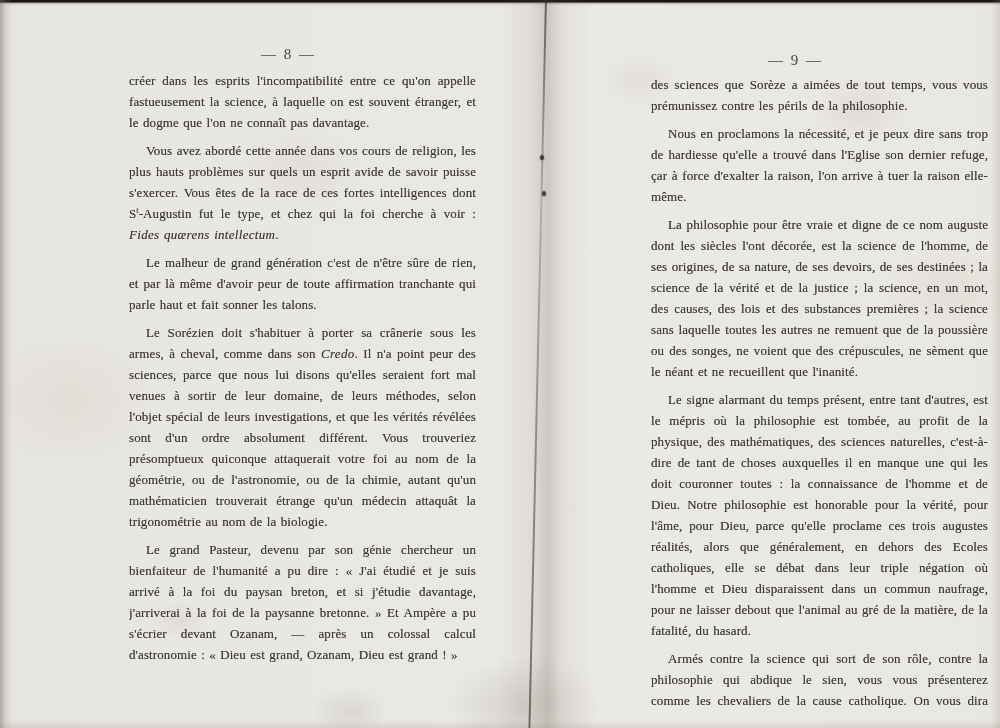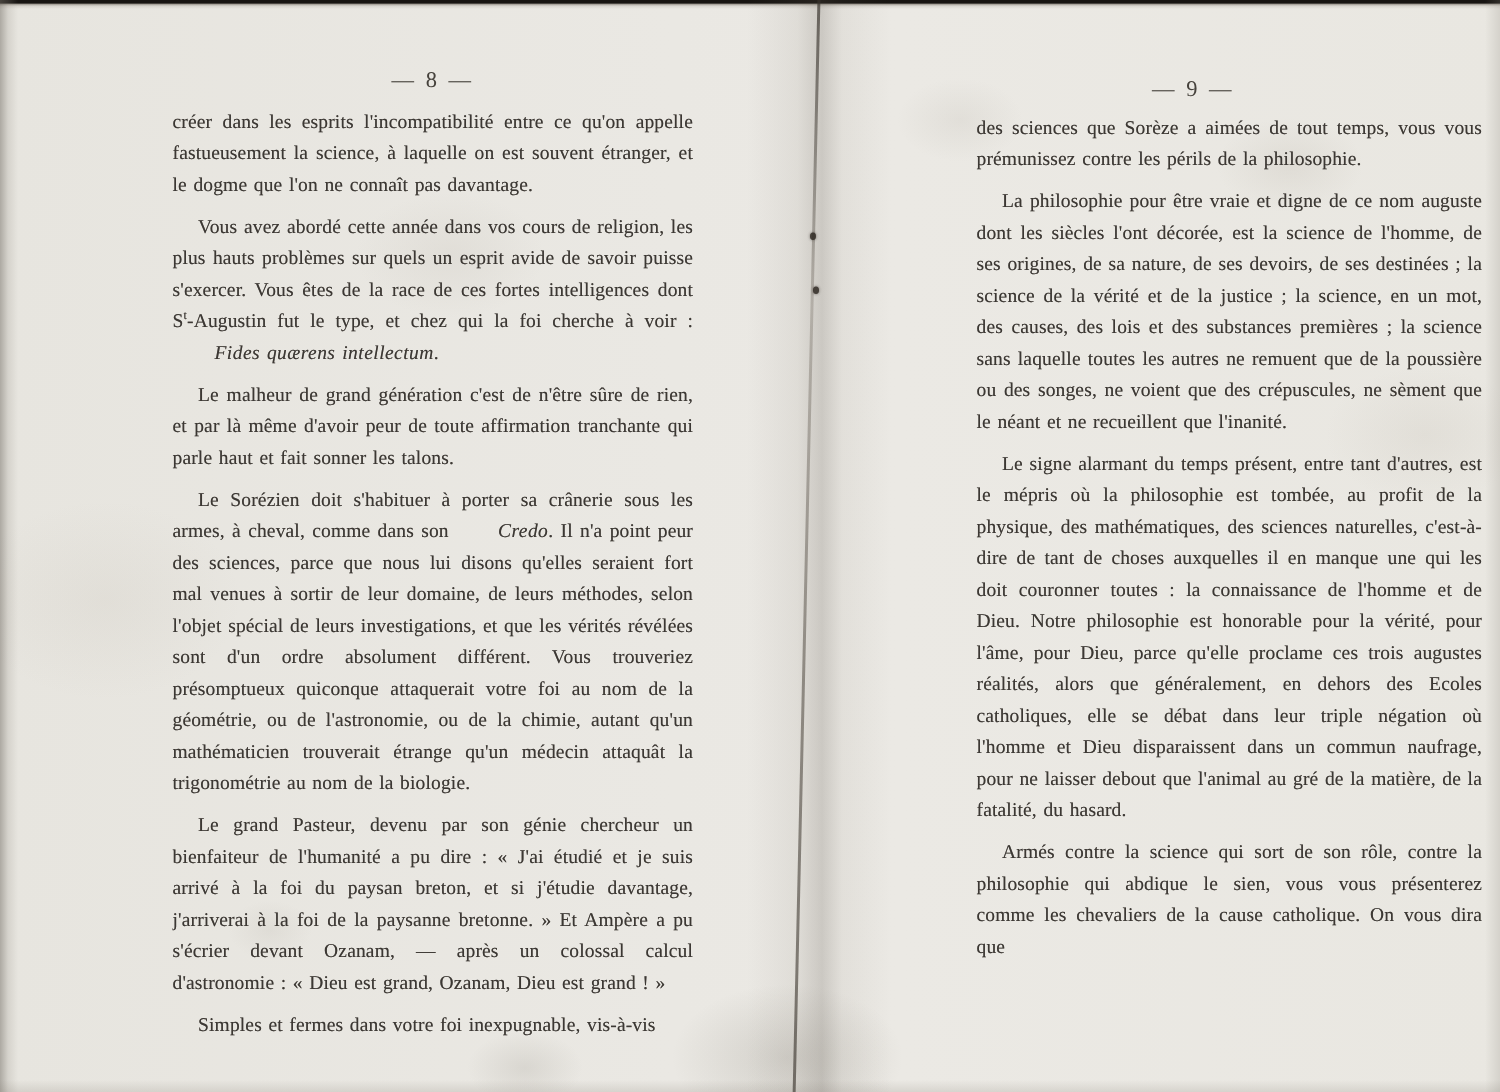--- a/index.html
+++ b/index.html
@@ -69,59 +69,59 @@
   .header-left  { left: 115px; width: 347px; }
   .header-right { left: 627px; width: 337px; top: 52px; }
 
   .page-text {
     position: absolute; font-size: 13px; line-height: 21px;
     color: #3c3834; text-align: justify;
     letter-spacing: 0.1px; word-spacing: 1px;
     text-shadow: 0 0 0.4px rgba(60,54,48,0.55);
     overflow: hidden;
   }
-  .text-left  { left: 115px; top: 70px;  width: 347px; height: 650px; font-family: Liberation Serif, serif; }
+  .text-left  { left: 129px; top: 70px;  width: 347px; height: 650px; font-family: Liberation Serif, serif; }
   .text-right { left: 627px; top: 74px;  width: 337px; height: 646px; margin-left: 24px; }
 
   .page-text p { margin: 0 0 7px 0; }
   .page-text p.indent { text-indent: 17px; }
   .page-text sup { font-size: 0.62em; line-height: 0; }
-  .page-text i { letter-spacing: 0.3px; margin-left: 28px; }
+  .page-text i { letter-spacing: 0.3px; }
 </style>
 </head>
 <body>
 
 <div class="paper-texture"></div>
 <div class="top-edge"></div>
 <div class="left-edge"></div>
 <div class="right-edge"></div>
 <div class="bottom-edge"></div>
 
 <div>
 
   <div>
     <div class="page-header header-left">— 8 —</div>
     <div class="page-text text-left">
         <p class="">créer dans les esprits l'incompatibilité entre ce qu'on appelle fastueusement la science, à laquelle on est souvent étranger, et le dogme que l'on ne connaît pas davantage.</p>
         <p class="indent">Vous avez abordé cette année dans vos cours de religion, les plus hauts problèmes sur quels un esprit avide de savoir puisse s'exercer. Vous êtes de la race de ces fortes intelligences dont S<sup>t</sup>-Augustin fut le type, et chez qui la foi cherche à voir : <i>Fides quærens intellectum</i>.</p>
         <p class="indent">Le malheur de grand génération c'est de n'être sûre de rien, et par là même d'avoir peur de toute affirmation tranchante qui parle haut et fait sonner les talons.</p>
         <p class="indent">Le Sorézien doit s'habituer à porter sa crânerie sous les armes, à cheval, comme dans son <i>Credo</i>. Il n'a point peur des sciences, parce que nous lui disons qu'elles seraient fort mal venues à sortir de leur domaine, de leurs méthodes, selon l'objet spécial de leurs investigations, et que les vérités révélées sont d'un ordre absolument différent. Vous trouveriez présomptueux quiconque attaquerait votre foi au nom de la géométrie, ou de l'astronomie, ou de la chimie, autant qu'un mathématicien trouverait étrange qu'un médecin attaquât la trigonométrie au nom de la biologie.</p>
         <p class="indent">Le grand Pasteur, devenu par son génie chercheur un bienfaiteur de l'humanité a pu dire : « J'ai étudié et je suis arrivé à la foi du paysan breton, et si j'étudie davantage, j'arriverai à la foi de la paysanne bretonne. » Et Ampère a pu s'écrier devant Ozanam, — après un colossal calcul d'astronomie : « Dieu est grand, Ozanam, Dieu est grand ! »</p>
-        <p class="indent">Simples et fermes dans votre foi inexpugnable, vis-à-vis</p>
       </div>
   </div>
 
   <div class="gutter-shadow"></div>
   <div class="binding-crease"></div>
   <div class="binding-hole hole-1"></div>
   <div class="binding-hole hole-2"></div>
 
   <div>
     <div class="page-header header-right">— 9 —</div>
     <div class="page-text text-right">
         <p class="">des sciences que Sorèze a aimées de tout temps, vous vous prémunissez contre les périls de la philosophie.</p>
+        <p class="indent">Nous en proclamons la nécessité, et je peux dire sans trop de hardiesse qu'elle a trouvé dans l'Eglise son dernier refuge, çar à force d'exalter la raison, l'on arrive à tuer la raison elle-même.</p>
         <p class="indent">La philosophie pour être vraie et digne de ce nom auguste dont les siècles l'ont décorée, est la science de l'homme, de ses origines, de sa nature, de ses devoirs, de ses destinées ; la science de la vérité et de la justice ; la science, en un mot, des causes, des lois et des substances premières ; la science sans laquelle toutes les autres ne remuent que de la poussière ou des songes, ne voient que des crépuscules, ne sèment que le néant et ne recueillent que l'inanité.</p>
         <p class="indent">Le signe alarmant du temps présent, entre tant d'autres, est le mépris où la philosophie est tombée, au profit de la physique, des mathématiques, des sciences naturelles, c'est-à-dire de tant de choses auxquelles il en manque une qui les doit couronner toutes : la connaissance de l'homme et de Dieu. Notre philosophie est honorable pour la vérité, pour l'âme, pour Dieu, parce qu'elle proclame ces trois augustes réalités, alors que généralement, en dehors des Ecoles catholiques, elle se débat dans leur triple négation où l'homme et Dieu disparaissent dans un commun naufrage, pour ne laisser debout que l'animal au gré de la matière, de la fatalité, du hasard.</p>
         <p class="indent">Armés contre la science qui sort de son rôle, contre la philosophie qui abdique le sien, vous vous présenterez comme les chevaliers de la cause catholique. On vous dira que</p>
       </div>
   </div>
 
 </div>
 
 </body></html>

